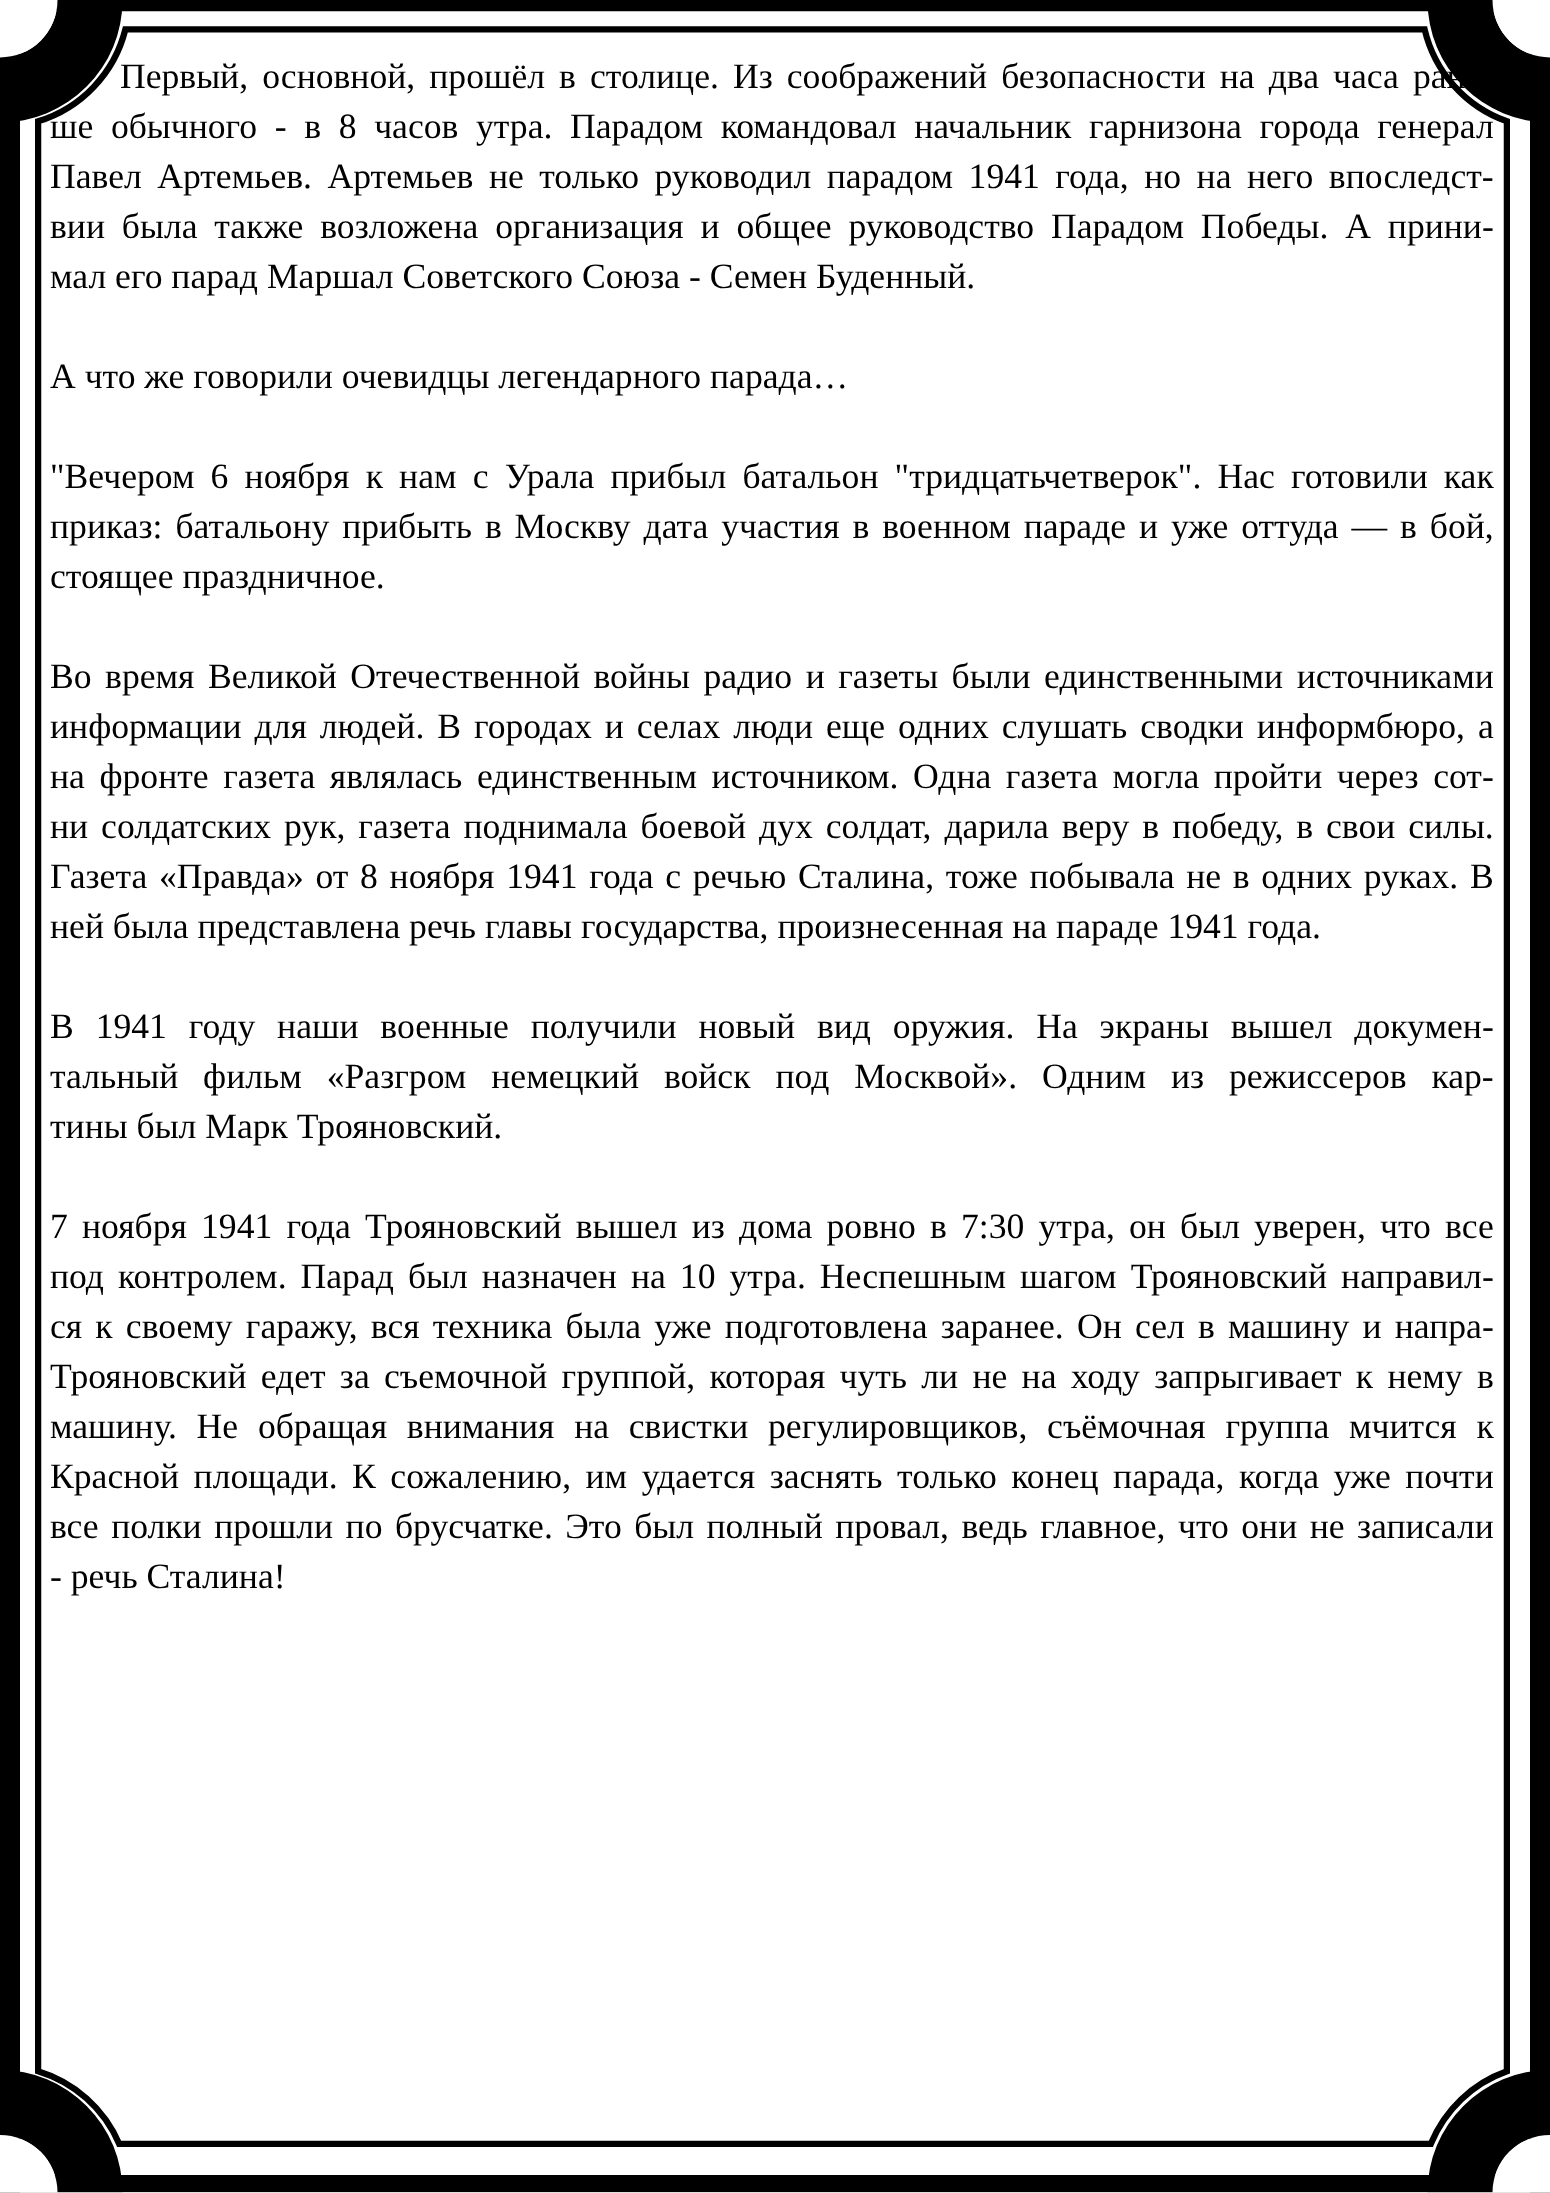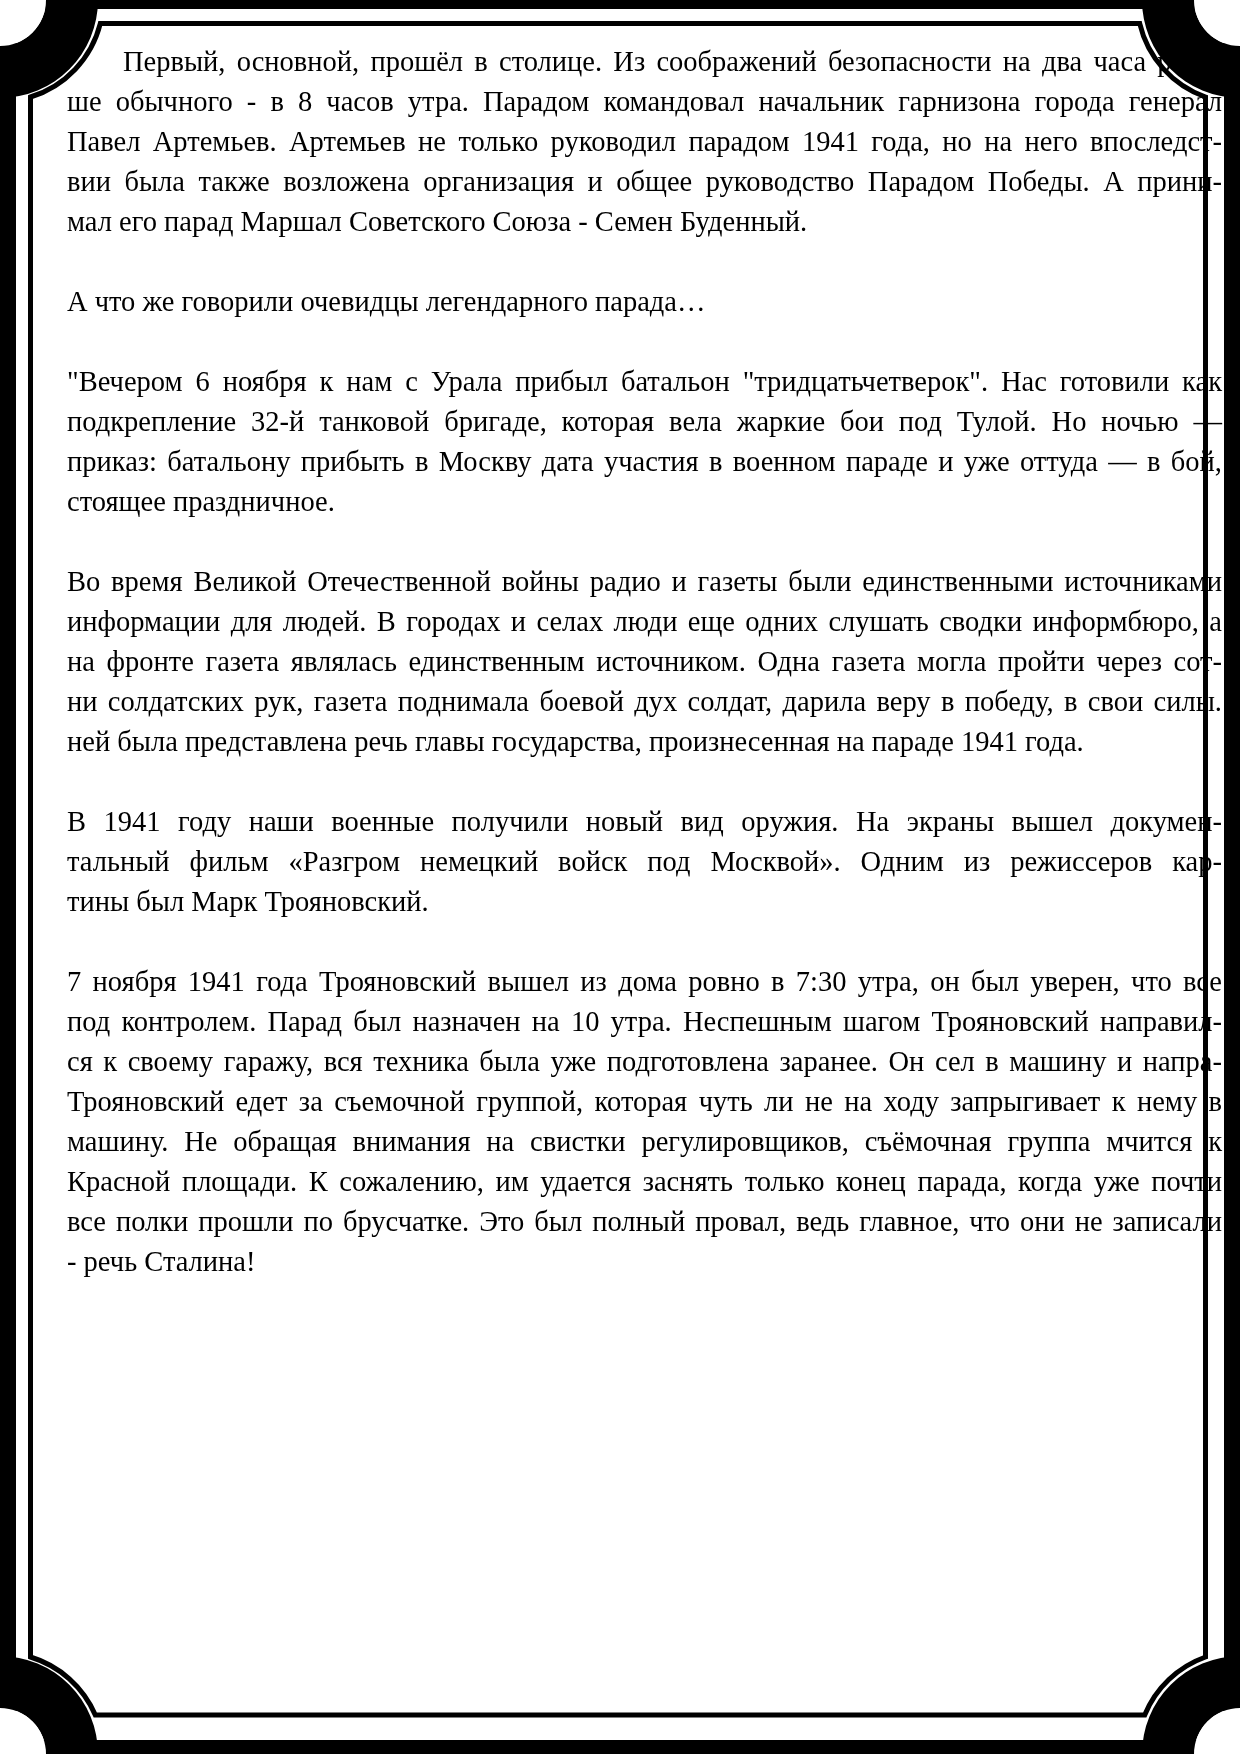--- a/index.html
+++ b/index.html
@@ -25,21 +25,20 @@
     pointer-events: none;
   }
   .content {
     position: absolute;
     left: 40px;
     top: 42px;
     width: 1155px;
     font-size: 28.5px;
     line-height: 40px;
     color: #000000;
-    margin-left: 27px;
   }
   .paragraph {
     margin: 0 0 40px 0;
   }
   .paragraph.bold {
     font-weight: 400;
   }
   .line {
     text-align: justify;
     text-align-last: justify;
@@ -84,29 +83,29 @@
         <div class="line">ше обычного - в 8 часов утра. Парадом командовал начальник гарнизона города генерал</div>
         <div class="line">Павел Артемьев. Артемьев не только руководил парадом 1941 года, но на него впоследст-</div>
         <div class="line">вии была также возложена организация и общее руководство Парадом Победы. А прини-</div>
         <div class="line last">мал его парад Маршал Советского Союза - Семен Буденный.</div>
       </div>
       <div class="paragraph bold">
         <div class="line last">А что же говорили очевидцы легендарного парада…</div>
       </div>
       <div class="paragraph">
         <div class="line">"Вечером 6 ноября к нам с Урала прибыл батальон "тридцатьчетверок". Нас готовили как</div>
-        <div class="line">подкрепление 32-й танковой бригаде, которая вела жаркие бои под Тулой. Но ночью —</div>
         <div class="line">приказ: батальону прибыть в Москву дата участия в военном параде и уже оттуда — в бой,</div>
         <div class="line last">стоящее праздничное.</div>
       </div>
       <div class="paragraph">
         <div class="line">Во время Великой Отечественной войны радио и газеты были единственными источниками</div>
         <div class="line">информации для людей. В городах и селах люди еще одних слушать сводки информбюро, а</div>
         <div class="line">на фронте газета являлась единственным источником. Одна газета могла пройти через сот-</div>
         <div class="line">ни солдатских рук, газета поднимала боевой дух солдат, дарила веру в победу, в свои силы.</div>
+        <div class="line">Газета «Правда» от 8 ноября 1941 года с речью Сталина, тоже побывала не в одних руках. В</div>
         <div class="line last">ней была представлена речь главы государства, произнесенная на параде 1941 года.</div>
       </div>
       <div class="paragraph bold">
         <div class="line">В 1941 году наши военные получили новый вид оружия. На экраны вышел докумен-</div>
         <div class="line">тальный фильм «Разгром немецкий войск под Москвой». Одним из режиссеров кар-</div>
         <div class="line last">тины был Марк Трояновский.</div>
       </div>
       <div class="paragraph">
         <div class="line">7 ноября 1941 года Трояновский вышел из дома ровно в 7:30 утра, он был уверен, что все</div>
         <div class="line">под контролем. Парад был назначен на 10 утра. Неспешным шагом Трояновский направил-</div>

